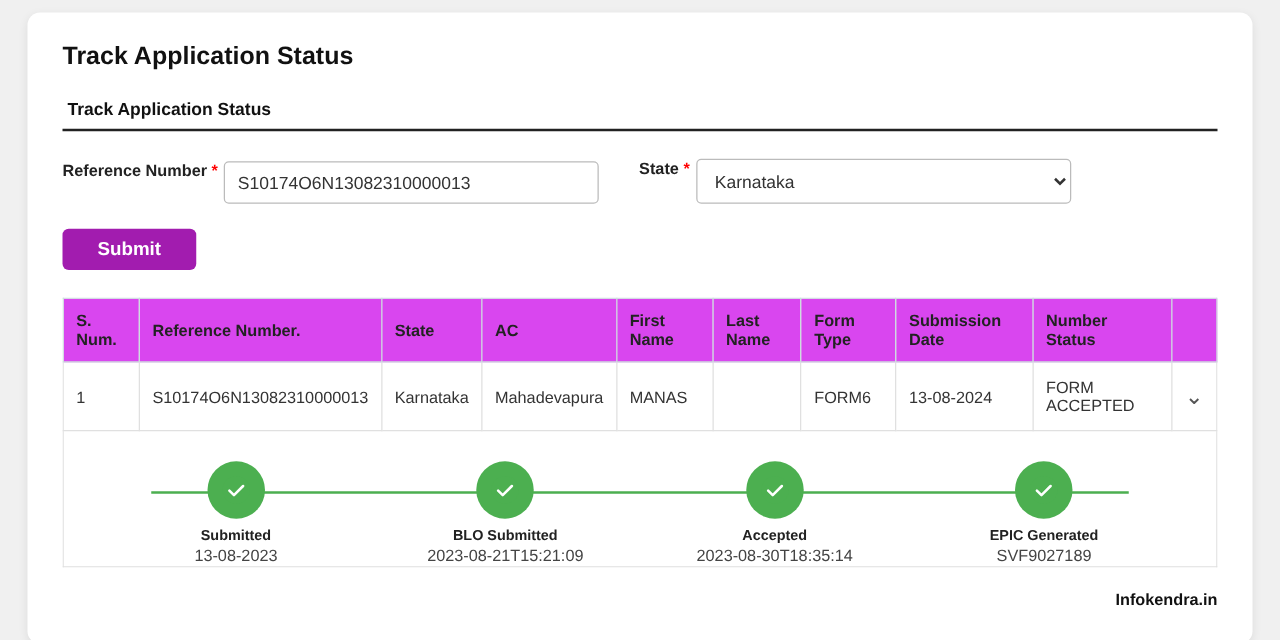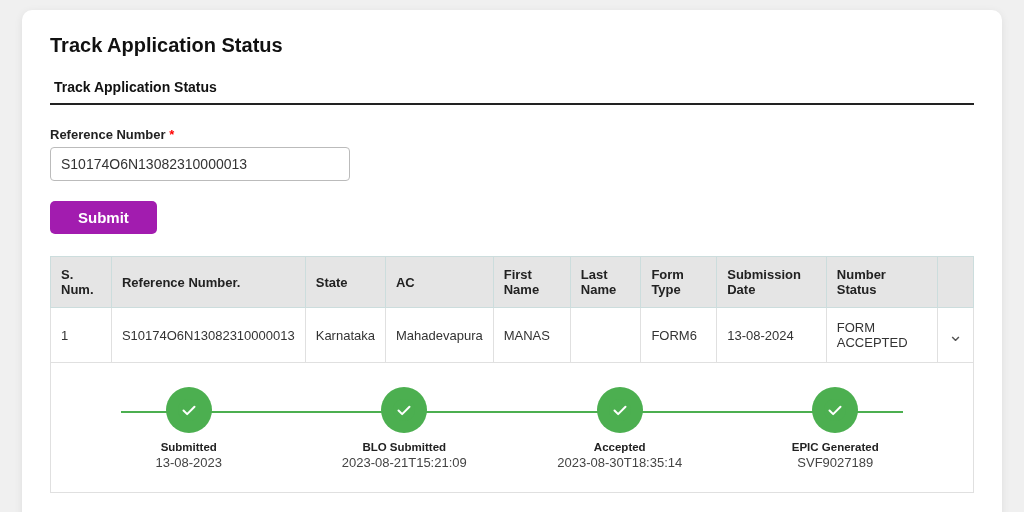--- a/index.html
+++ b/index.html
@@ -39,21 +39,21 @@
       color: #111;
     }
     .form-row {
       display: flex;
       gap: 32px;
       margin-bottom: 20px;
       align-items: flex-end;
     }
     .form-group {
       display: flex;
-      flex-direction: column;
+      flex-direction: row;
       gap: 5px;
     }
     .form-group label {
       font-size: 13px;
       font-weight: 600;
       color: #222;
     }
     .required { color: red; }
     .form-group input[type="text"] {
       width: 300px;
@@ -89,21 +89,21 @@
     .table-wrapper {
       overflow-x: auto;
       margin-bottom: 16px;
     }
     table {
       width: 100%;
       border-collapse: collapse;
       font-size: 13px;
     }
     thead tr {
-      background: #e5e5e5;
+      background: #d946ef;
     }
     thead th {
       padding: 10px 10px;
       text-align: left;
       font-weight: 700;
       color: #222;
       border: 1px solid #cdd;
     }
     tbody tr {
       background: #fff;
@@ -116,21 +116,21 @@
     }
     .chevron-cell {
       text-align: center;
       font-size: 18px;
       cursor: pointer;
       color: #555;
     }
 
     
     .timeline-section {
-      padding: 14px 20px 22px;
+      padding: 14px 20px 1px;
       border: 1px solid #e0e0e0;
       border-top: none;
     }
     .timeline {
       display: flex;
       align-items: flex-start;
       justify-content: space-between;
       position: relative;
       padding: 10px 10px 0;
     }
@@ -202,20 +202,33 @@
     <span class="tab-label">Track Application Status</span>
   </div>
 
   <div class="form-row">
     <div class="form-group">
       <label>
         <span>Reference Number</span>
         <span class="required"> *</span>
       </label>
       <input type="text" value="S10174O6N13082310000013" placeholder="Enter Reference Number" style="">
+    </div>
+    <div class="form-group">
+      <label>
+        <span>State</span>
+        <span class="required"> *</span>
+      </label>
+      <select>
+        <option>Karnataka</option>
+        <option>Andhra Pradesh</option>
+        <option>Tamil Nadu</option>
+        <option>Maharashtra</option>
+        <option>Delhi</option>
+      </select>
     </div>
   </div>
 
   <button class="btn-submit">Submit</button>
 
   <div class="table-wrapper">
     <table>
       <thead>
         <tr>
           <th>S. Num.</th>

